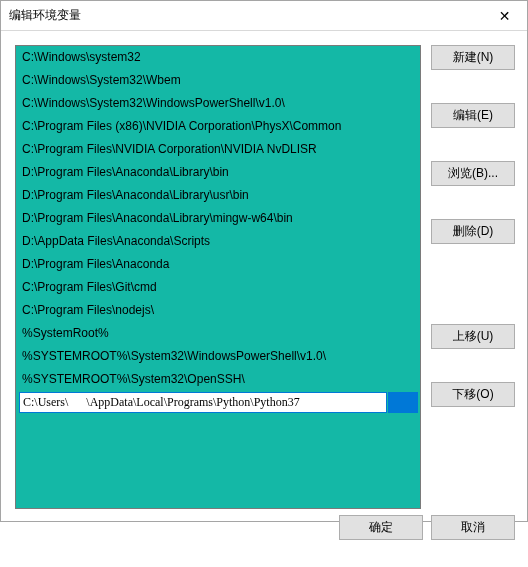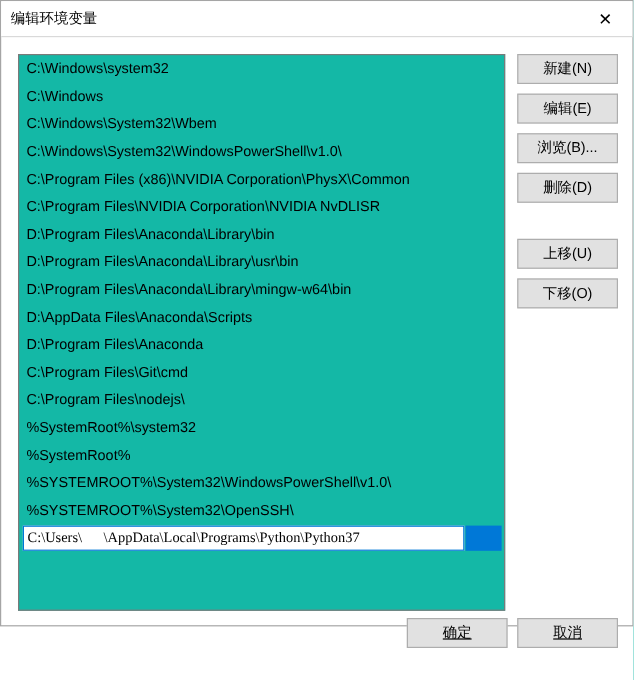--- a/index.html
+++ b/index.html
@@ -72,20 +72,21 @@
 }
 .edit-selection {
   width: 30px;
   background: #0078d7;
   margin: 1px 2px 1px 0;
 }
 .button-col {
   width: 84px;
   display: flex;
   flex-direction: column;
+  gap: 25px;
 }
 .btn {
   width: 84px;
   height: 25px;
   margin-bottom: 8px;
   background: #e1e1e1;
   border: 1px solid #adadad;
   font-family: inherit;
   font-size: 12px;
   cursor: default;
@@ -94,52 +95,50 @@
 }
 .gap-big { height: 22px; }
 .footer {
   height: 50px;
   display: flex;
   justify-content: flex-end;
   align-items: center;
   padding-right: 12px;
   gap: 8px;
 }
-.footer .btn { margin-bottom: 0; text-decoration: underline; }
+.footer .btn { margin-bottom: 0; }
 </style>
 </head>
 <body>
 
 <div class="dialog">
 
   <div class="titlebar">
     <span class="titlebar-title">编辑环境变量</span>
     <div class="close-btn">
       <span>✕</span>
     </div>
   </div>
 
   <div class="content">
 
     <div class="listbox" id="listbox">
 
     <div class="list-item">C:\Windows\system32</div>
-        <div class="list-item">C:\Windows</div>
         <div class="list-item">C:\Windows\System32\Wbem</div>
         <div class="list-item">C:\Windows\System32\WindowsPowerShell\v1.0\</div>
         <div class="list-item">C:\Program Files (x86)\NVIDIA Corporation\PhysX\Common</div>
         <div class="list-item">C:\Program Files\NVIDIA Corporation\NVIDIA NvDLISR</div>
         <div class="list-item">D:\Program Files\Anaconda\Library\bin</div>
         <div class="list-item">D:\Program Files\Anaconda\Library\usr\bin</div>
         <div class="list-item">D:\Program Files\Anaconda\Library\mingw-w64\bin</div>
         <div class="list-item">D:\AppData Files\Anaconda\Scripts</div>
         <div class="list-item">D:\Program Files\Anaconda</div>
         <div class="list-item">C:\Program Files\Git\cmd</div>
         <div class="list-item">C:\Program Files\nodejs\</div>
-        <div class="list-item">%SystemRoot%\system32</div>
         <div class="list-item">%SystemRoot%</div>
         <div class="list-item">%SYSTEMROOT%\System32\WindowsPowerShell\v1.0\</div>
         <div class="list-item">%SYSTEMROOT%\System32\OpenSSH\</div>
         <div class="list-item editing">
           <input class="edit-input" value="C:\Users\      \AppData\Local\Programs\Python\Python37" style="">
           <div class="edit-selection"></div>
         </div>
       </div>
 
     <div class="button-col">

